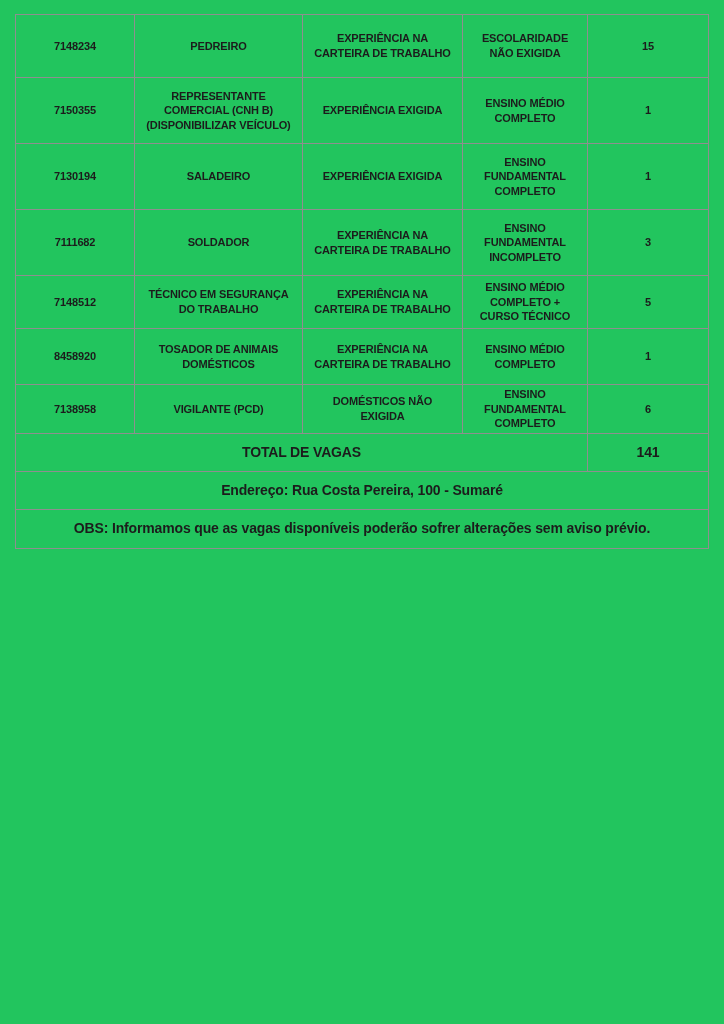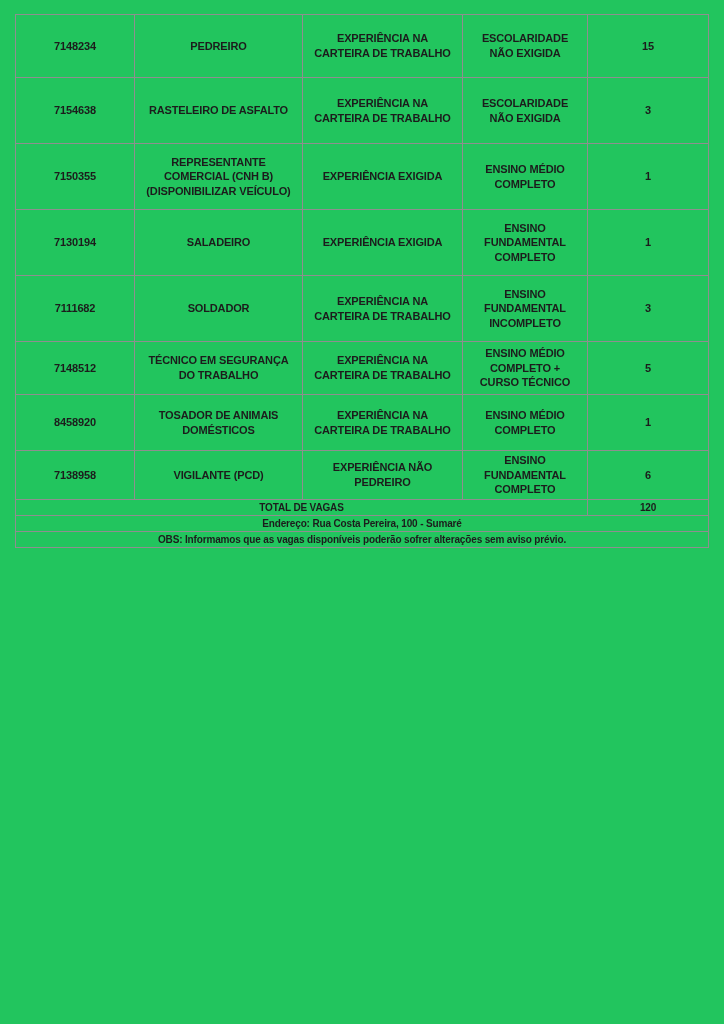--- a/index.html
+++ b/index.html
@@ -36,22 +36,22 @@
     letter-spacing: -0.15px;
     word-wrap: break-word;
   }
   tr.rh63 { height: 63px; }
   tr.rh66 { height: 66px; }
   tr.rh53 { height: 53px; }
   tr.rh56 { height: 56px; }
   tr.rh47 { height: 47px; }
   tr.footer-row { height: 16px; }
   tr.footer-row td {
-    padding: 0 4px;
-    font-size: 10px;
+    padding: 11px 4px;
+    font-size: 14px;
     line-height: 1.1;
   }
 </style>
 </head>
 <body>
 
 <div class="page">
   <table class="vagas">
     <colgroup>
       <col style="width:119px">
@@ -60,27 +60,20 @@
       <col style="width:125px">
       <col style="width:121px">
     </colgroup>
     <tbody>
       <tr class="rh63">
         <td>7148234</td>
         <td>PEDREIRO</td>
         <td>EXPERIÊNCIA NA CARTEIRA DE TRABALHO</td>
         <td>ESCOLARIDADE NÃO EXIGIDA</td>
         <td>15</td>
-      </tr>
-      <tr class="rh66">
-        <td>7154638</td>
-        <td>RASTELEIRO DE ASFALTO</td>
-        <td>EXPERIÊNCIA NA CARTEIRA DE TRABALHO</td>
-        <td>ESCOLARIDADE NÃO EXIGIDA</td>
-        <td>3</td>
       </tr>
       <tr class="rh66">
         <td>7150355</td>
         <td>REPRESENTANTE COMERCIAL (CNH B) (DISPONIBILIZAR VEÍCULO)</td>
         <td>EXPERIÊNCIA EXIGIDA</td>
         <td>ENSINO MÉDIO COMPLETO</td>
         <td>1</td>
       </tr>
       <tr class="rh66">
         <td>7130194</td>
@@ -106,27 +99,27 @@
       <tr class="rh56">
         <td>8458920</td>
         <td>TOSADOR DE ANIMAIS DOMÉSTICOS</td>
         <td>EXPERIÊNCIA NA CARTEIRA DE TRABALHO</td>
         <td>ENSINO MÉDIO COMPLETO</td>
         <td>1</td>
       </tr>
       <tr class="rh47">
         <td>7138958</td>
         <td>VIGILANTE (PCD)</td>
-        <td>EXPERIÊNCIA NÃO PEDREIRO</td>
+        <td>DOMÉSTICOS NÃO EXIGIDA</td>
         <td>ENSINO FUNDAMENTAL COMPLETO</td>
         <td>6</td>
       </tr>
       <tr class="footer-row">
         <td colspan="4">TOTAL DE VAGAS</td>
-        <td>120</td>
+        <td>141</td>
       </tr>
       <tr class="footer-row">
         <td colspan="5">Endereço: Rua Costa Pereira, 100 - Sumaré</td>
       </tr>
       <tr class="footer-row">
         <td colspan="5">OBS: Informamos que as vagas disponíveis poderão sofrer alterações sem aviso prévio.</td>
       </tr>
     </tbody>
   </table>
 </div>

